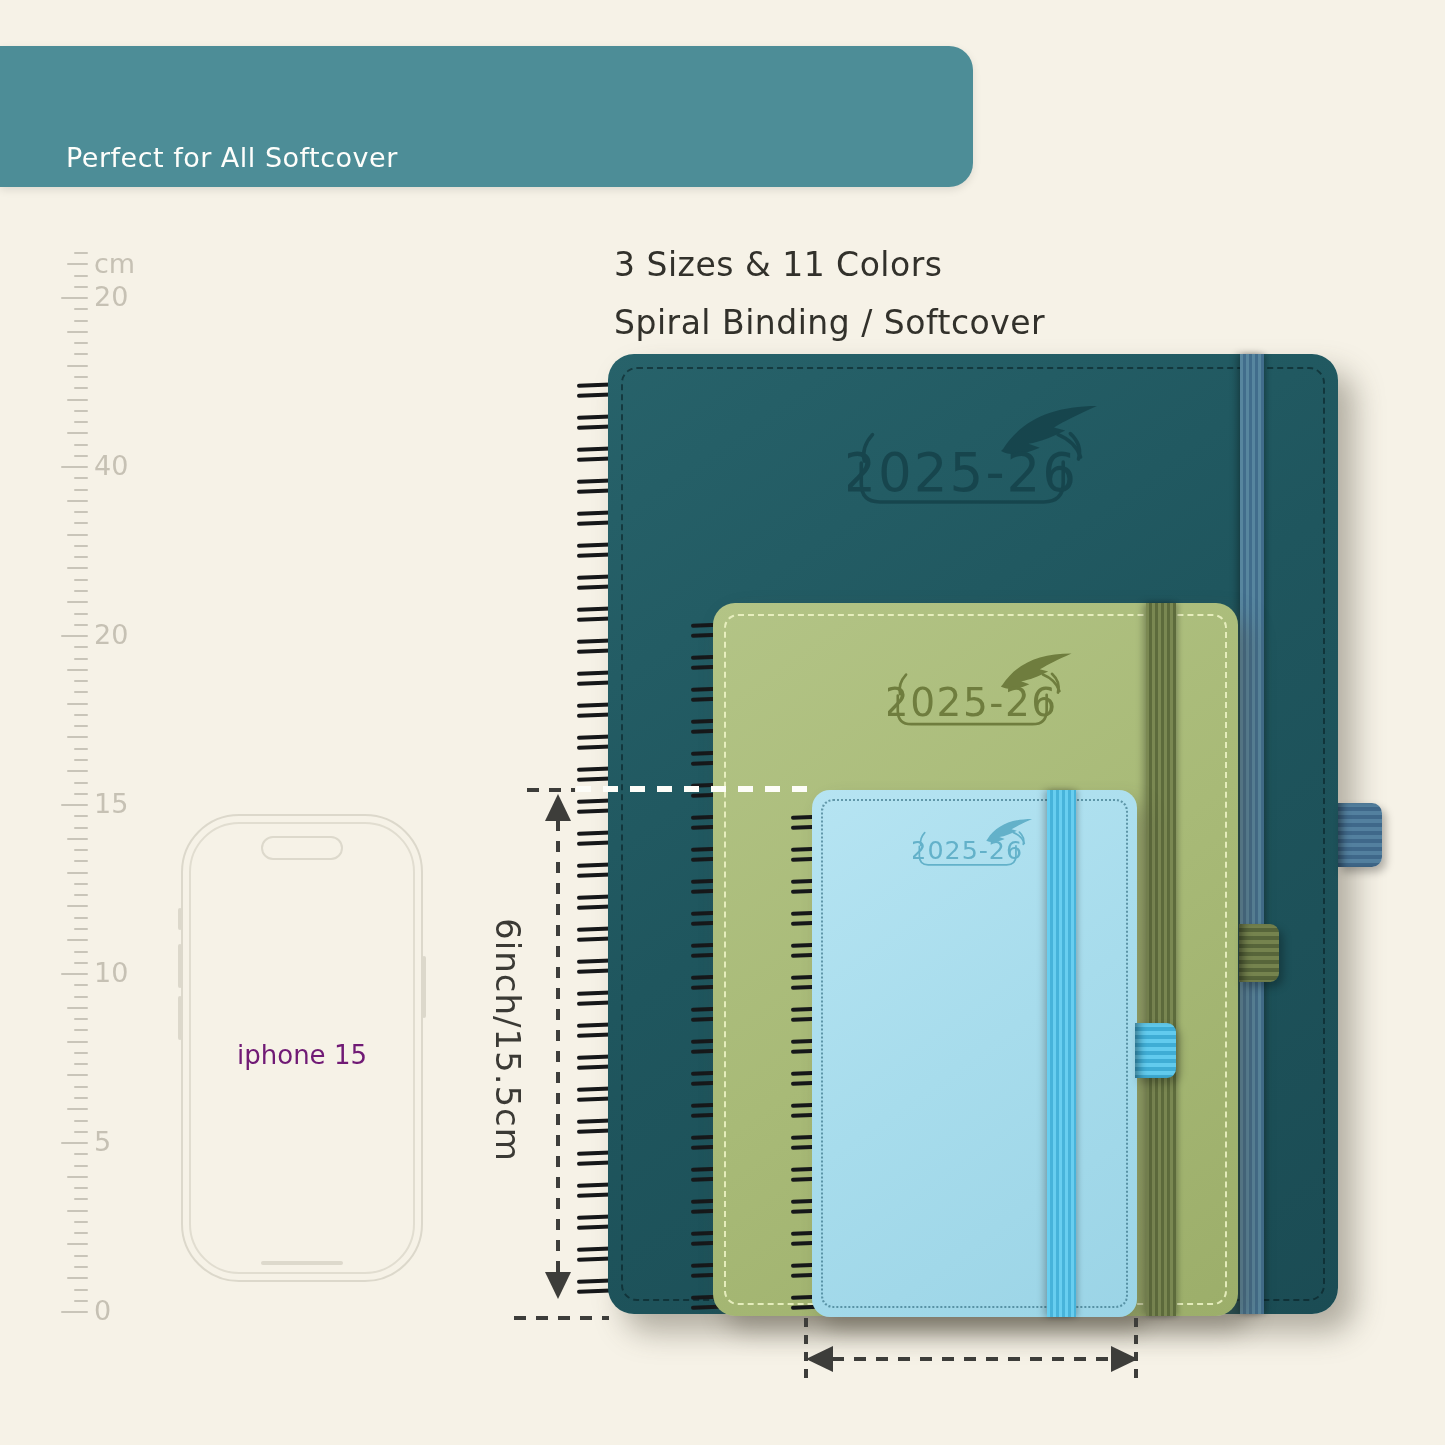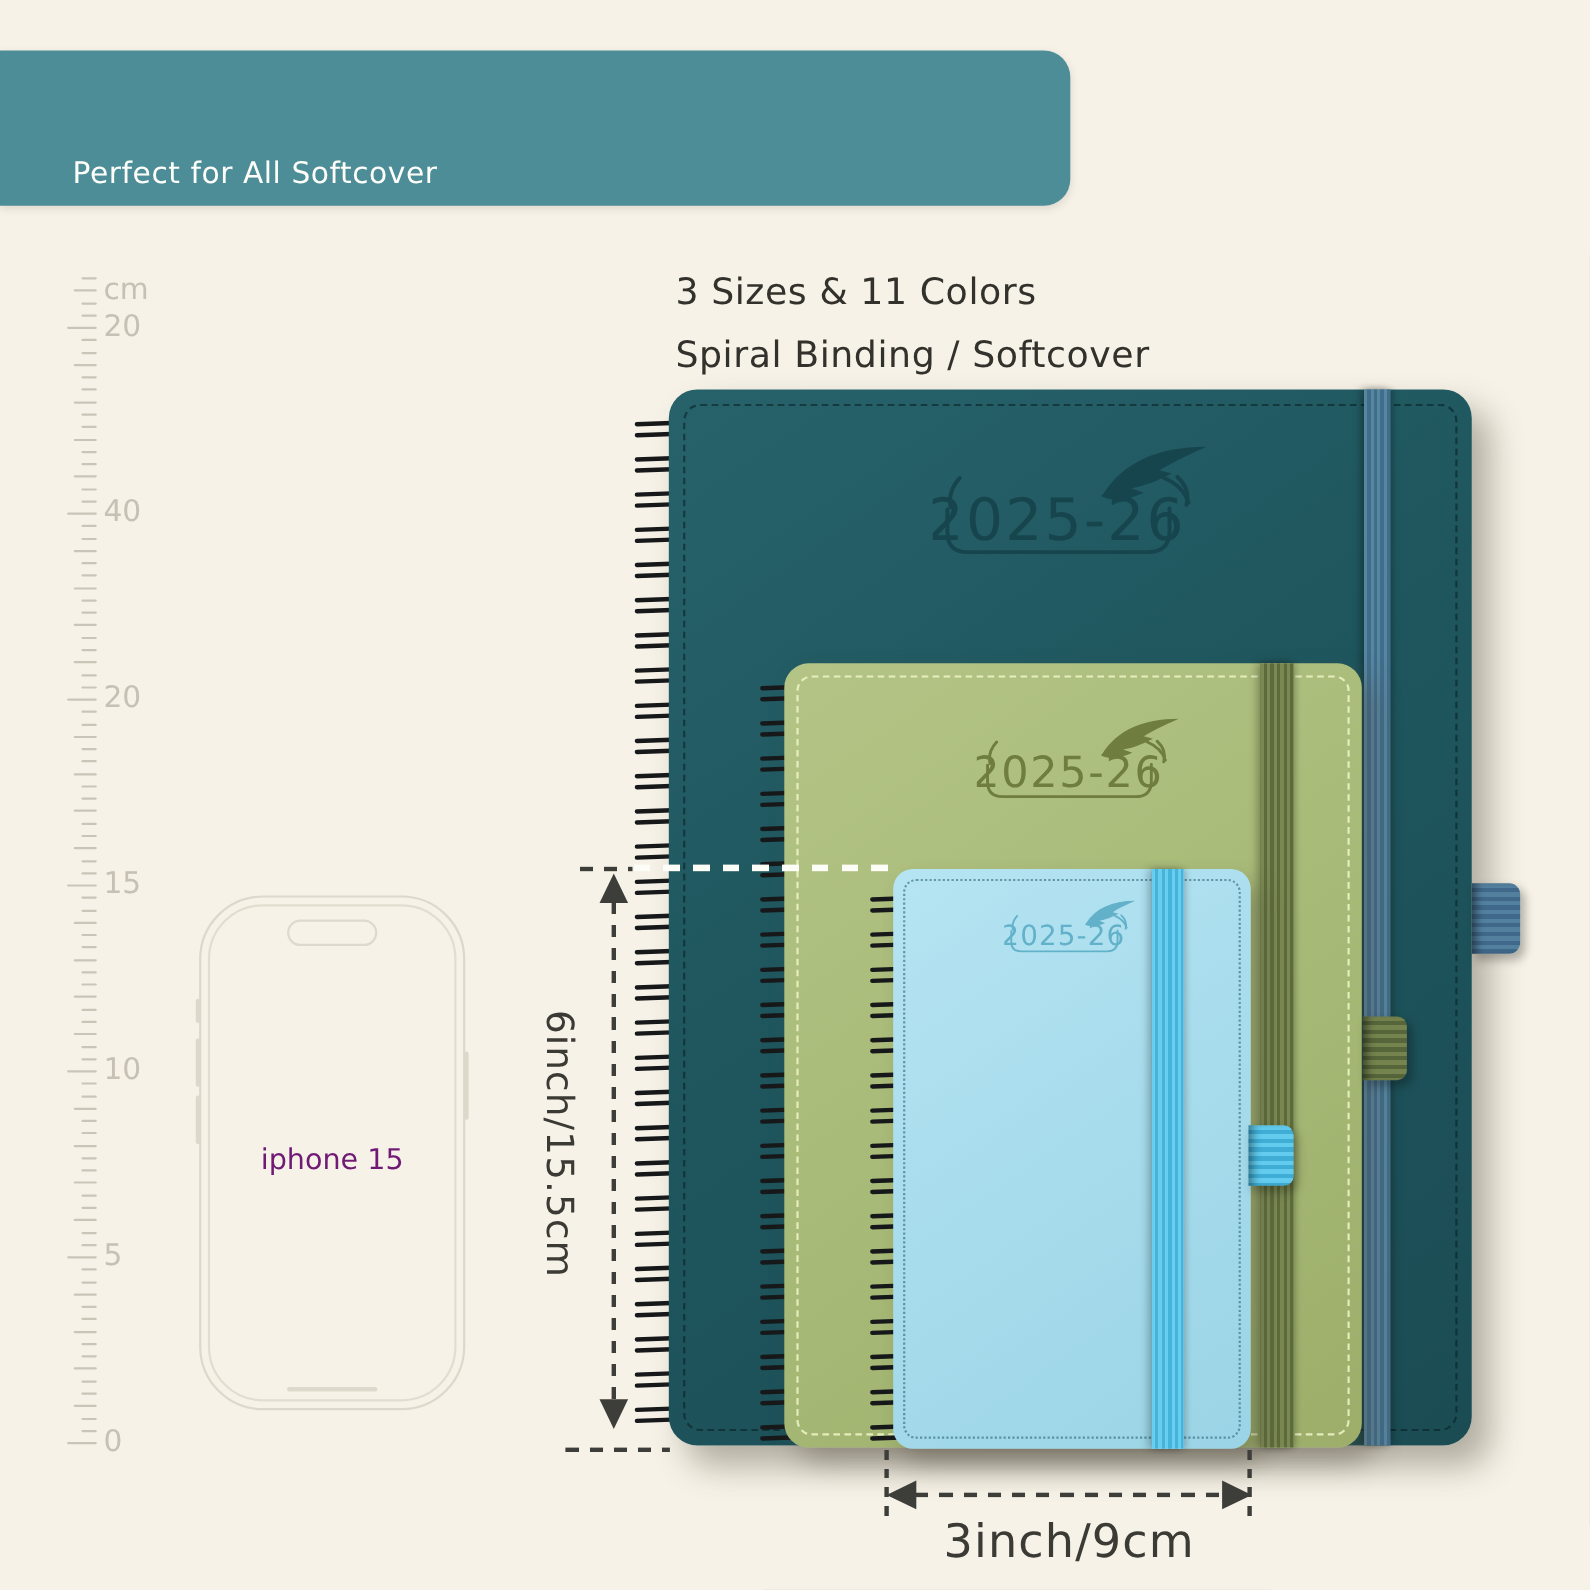--- a/index.html
+++ b/index.html
@@ -517,15 +517,14 @@
   <div class="dim tick-top-dark z6"></div>
   <div class="dim tick-top-white"></div>
   <div class="dim tick-bottom-dark z6"></div>
   <div class="dim height-label z6">6inch/15.5cm</div>
 
   <div class="dim hshaft z6"></div>
   <div class="dim arr arr-left z6"></div>
   <div class="dim arr arr-right z6"></div>
   <div class="dim vtick-left z6"></div>
   <div class="dim vtick-right z6"></div>
-  <div class="dim width-label z6">3inch/9cm</div>
 
 </div>
 
 </body></html>

